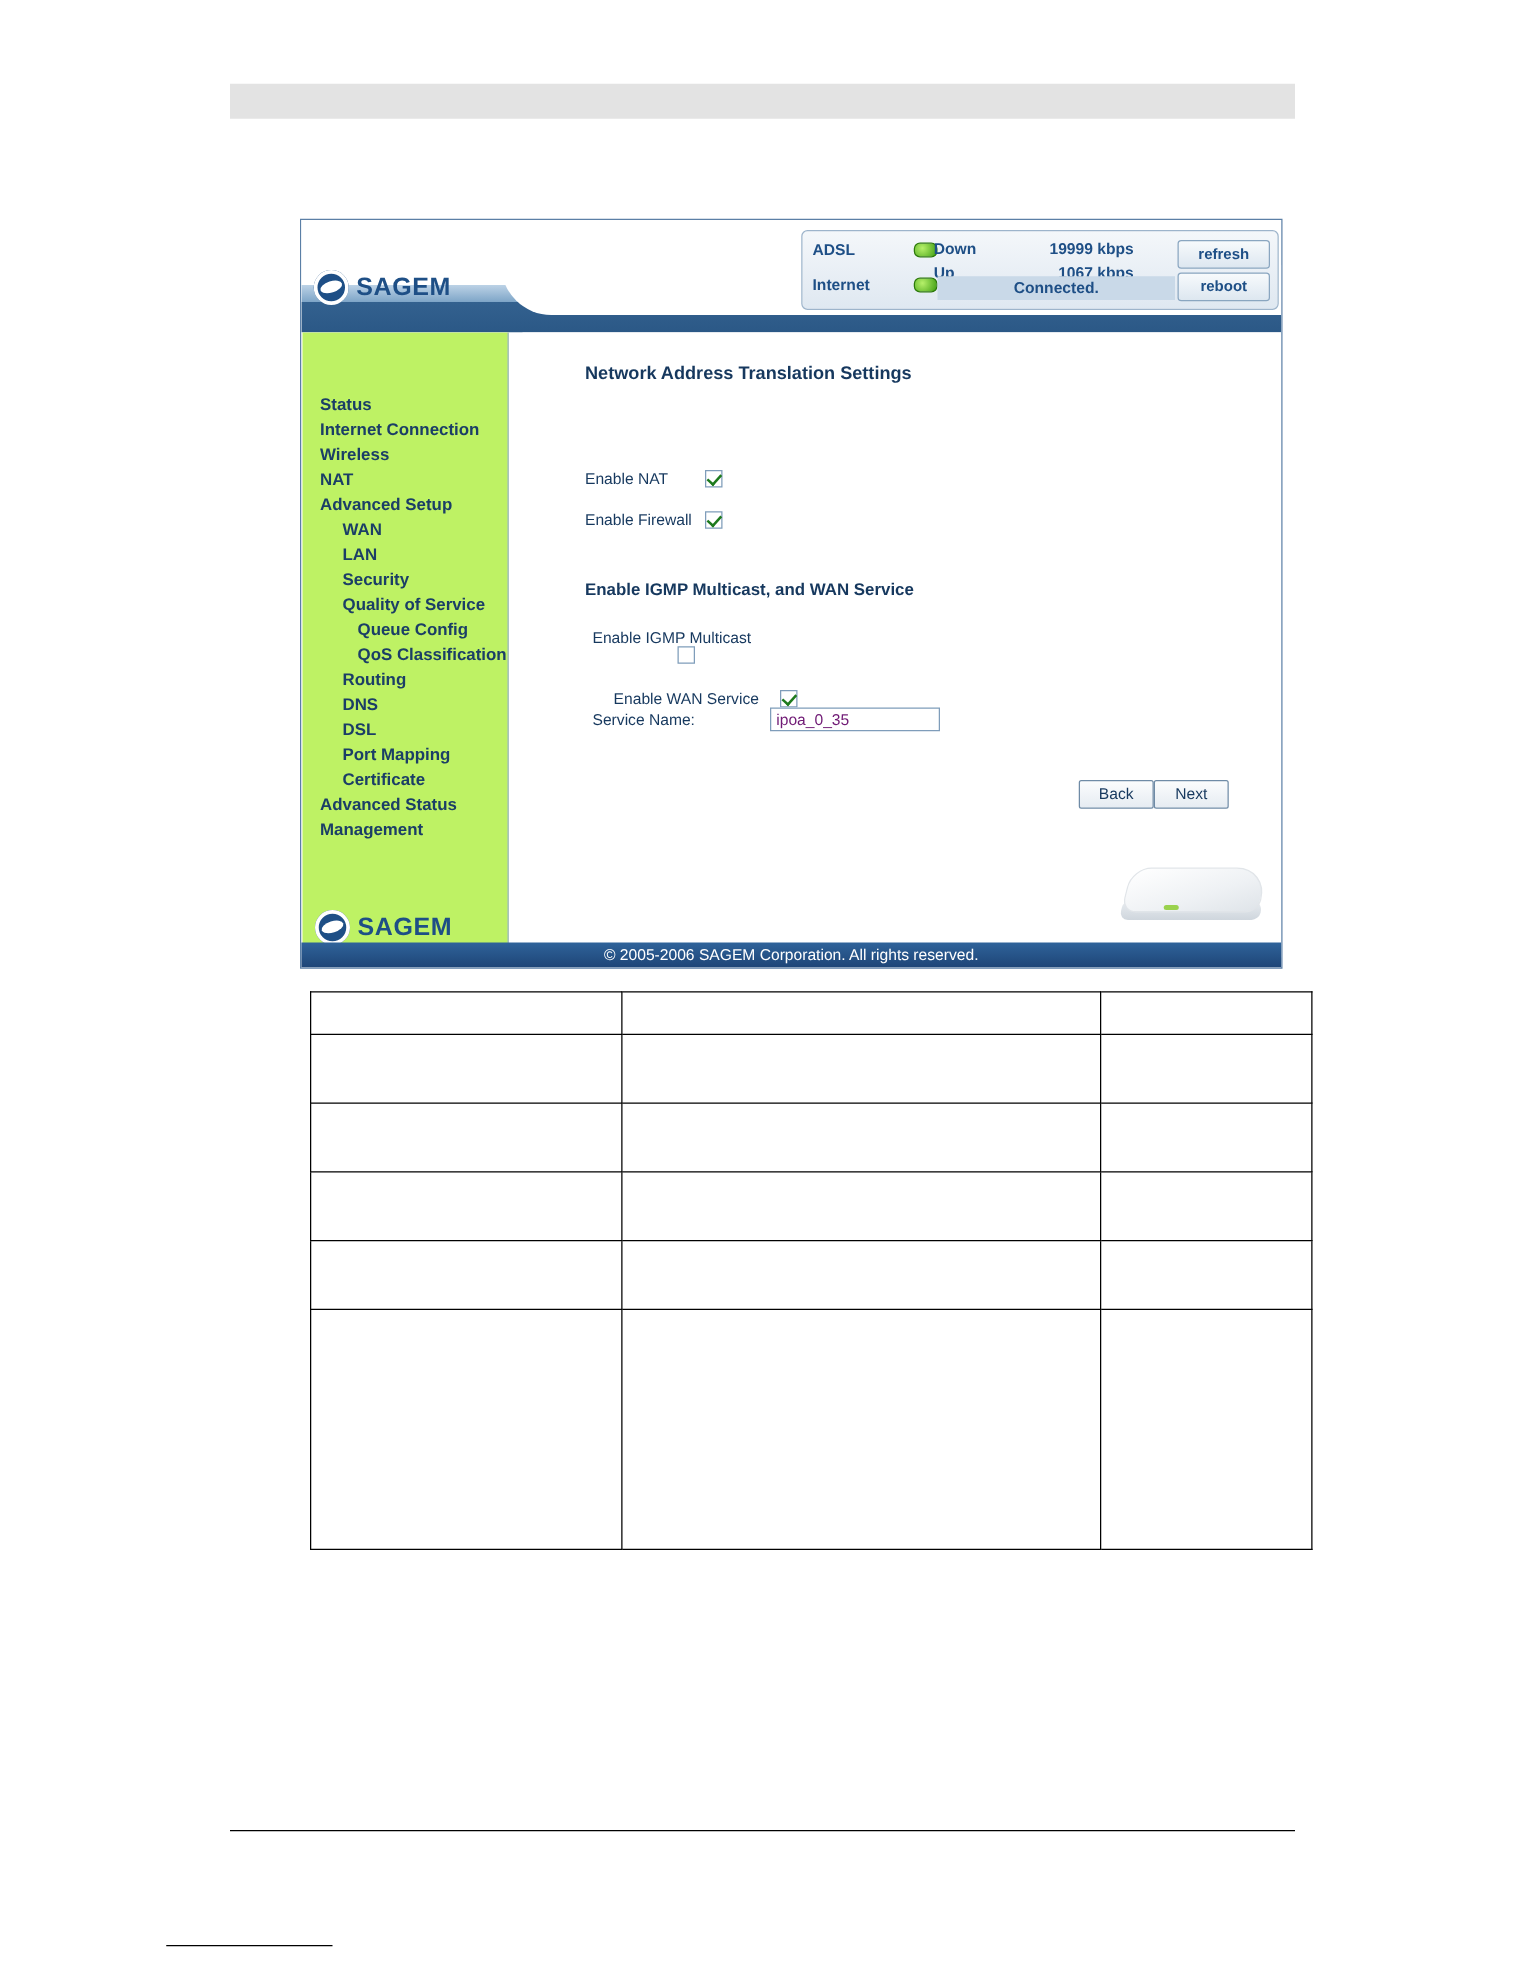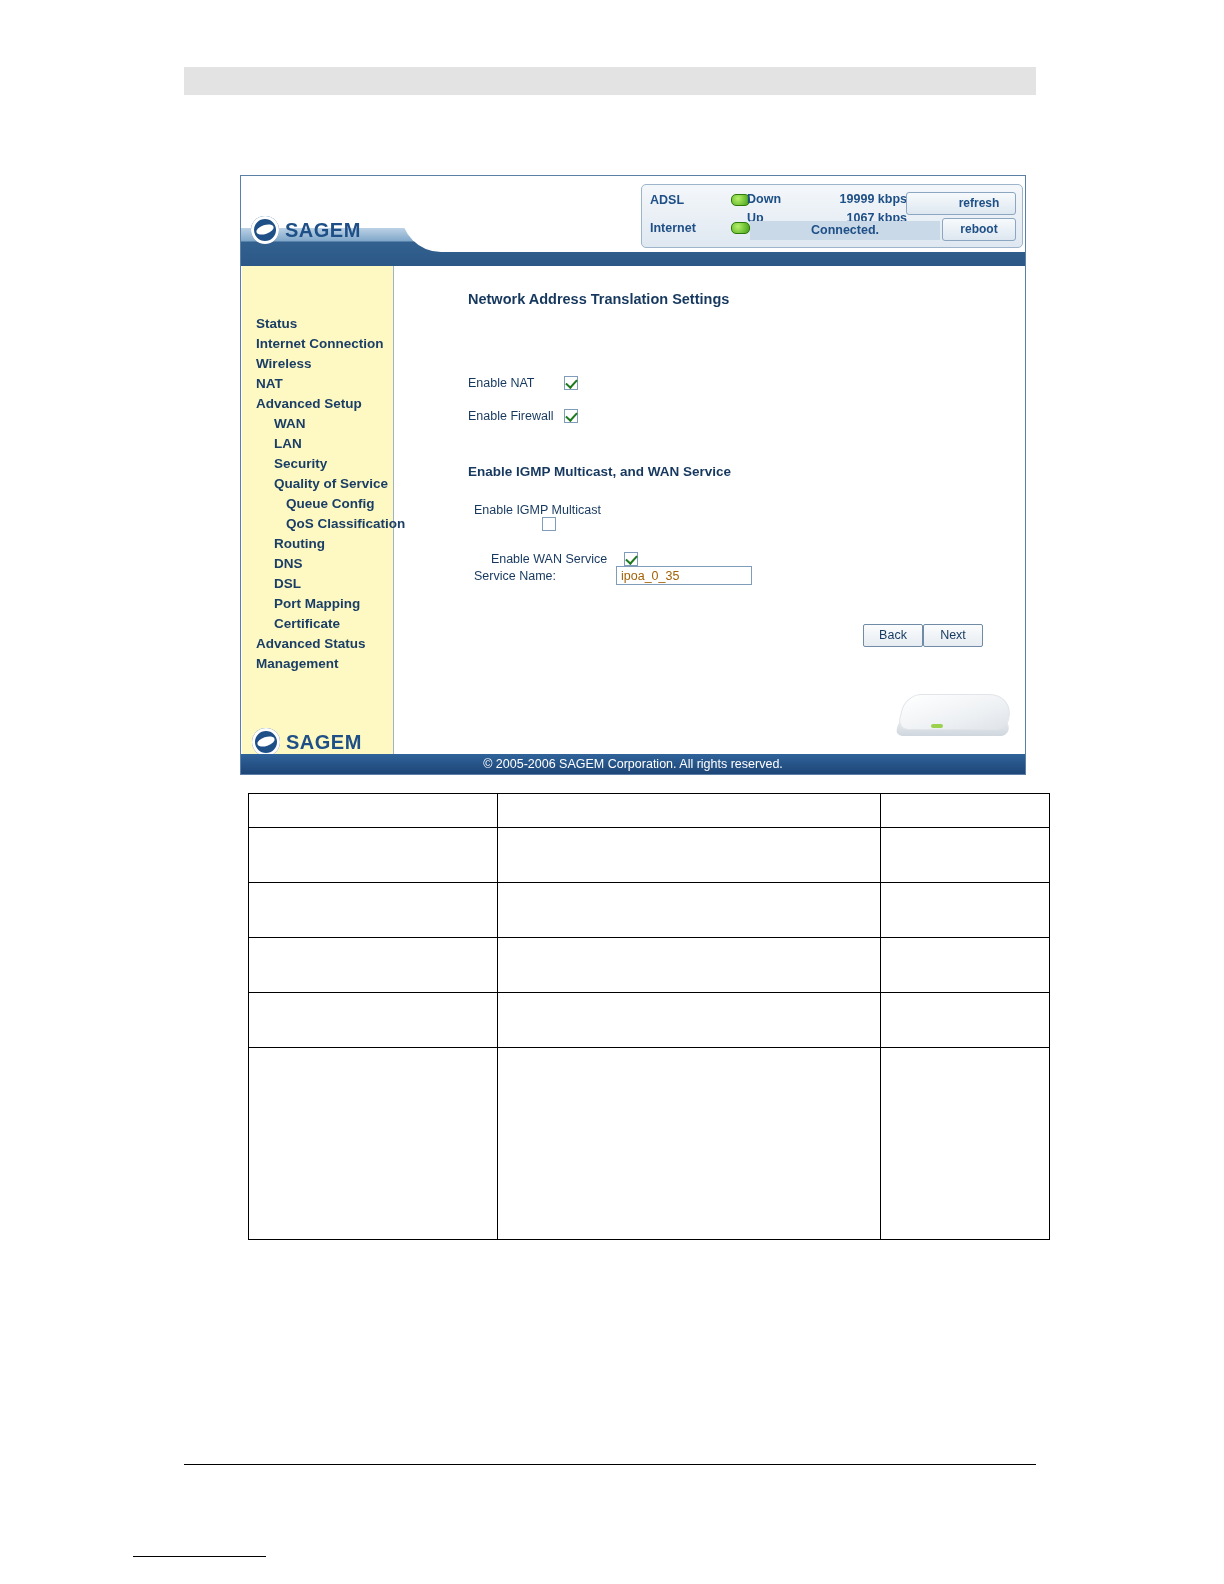--- a/index.html
+++ b/index.html
@@ -178,31 +178,31 @@
     height: 21px;
     background: linear-gradient(180deg, #f7fafc, #dde7f0);
     border: 1px solid #8aa6c0;
     border-radius: 3px;
     color: #1e4f86;
     font-size: 12px;
     text-align: center;
     line-height: 21px;
     font-weight: bold;
   }
-  .btn-sm.refresh { top: 7px; padding-left: 36px; }
+  .btn-sm.refresh { top: 7px; }
   .btn-sm.reboot { top: 33px; }
 
   
   .sidebar {
     position: absolute;
     left: 1px;
     top: 90px;
-    width: 152px;
+    width: 165px;
     height: 500px;
-    background: #fef9c3;
+    background: #bef264;
     border-right: 1px solid #9db4cb;
     box-sizing: border-box;
   }
   .nav {
     position: absolute;
     left: 14px;
     top: 48px;
     width: 160px;
   }
   .nav-item {
@@ -296,21 +296,21 @@
   .row-wan .lbl { width: 150px; }
   .row-svc   { left: 56px; top: 300px; }
   .row-svc .lbl { width: 142px; }
   .txt {
     width: 136px;
     height: 19px;
     border: 1px solid #7f9dba;
     background: #ffffff;
     font-family: "Liberation Sans", sans-serif;
     font-size: 12.5px;
-    color: #a16207;
+    color: #701a75;
     padding: 0 4px;
     box-sizing: border-box;
   }
   .btn-row {
     position: absolute;
     left: 408px;
     top: 358px;
     display: flex;
     gap: 0;
     padding-left: 37px;

